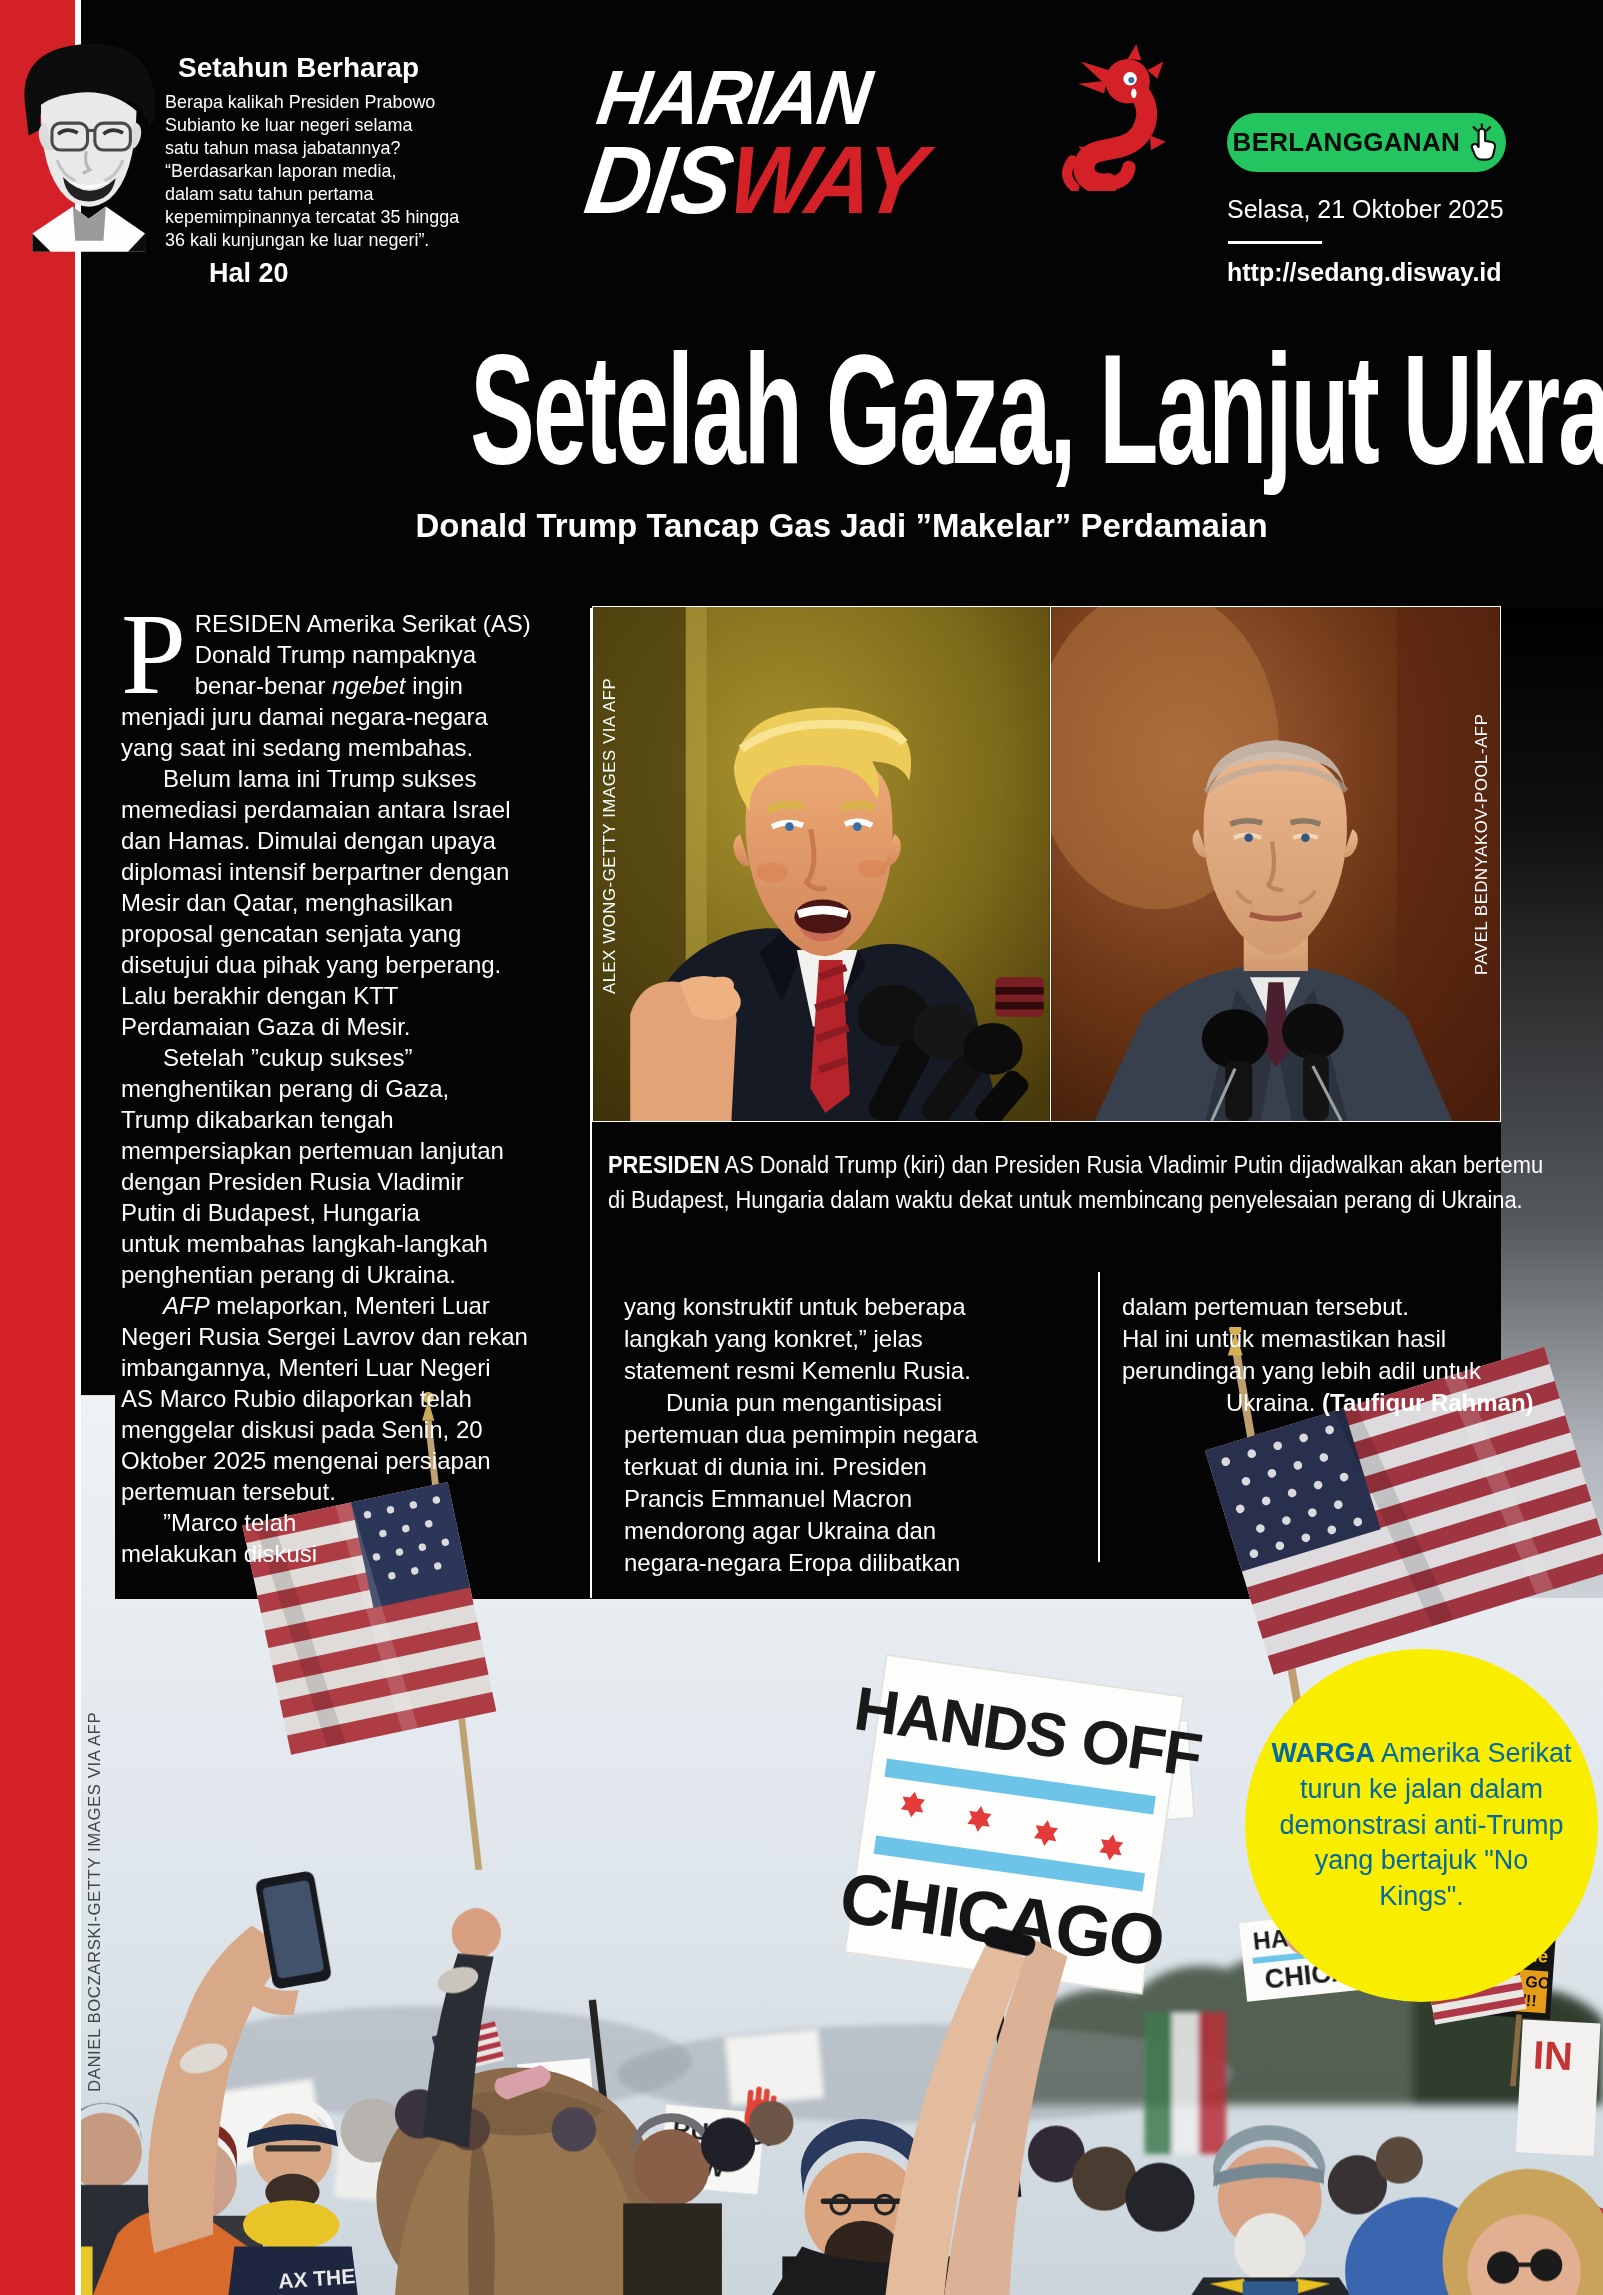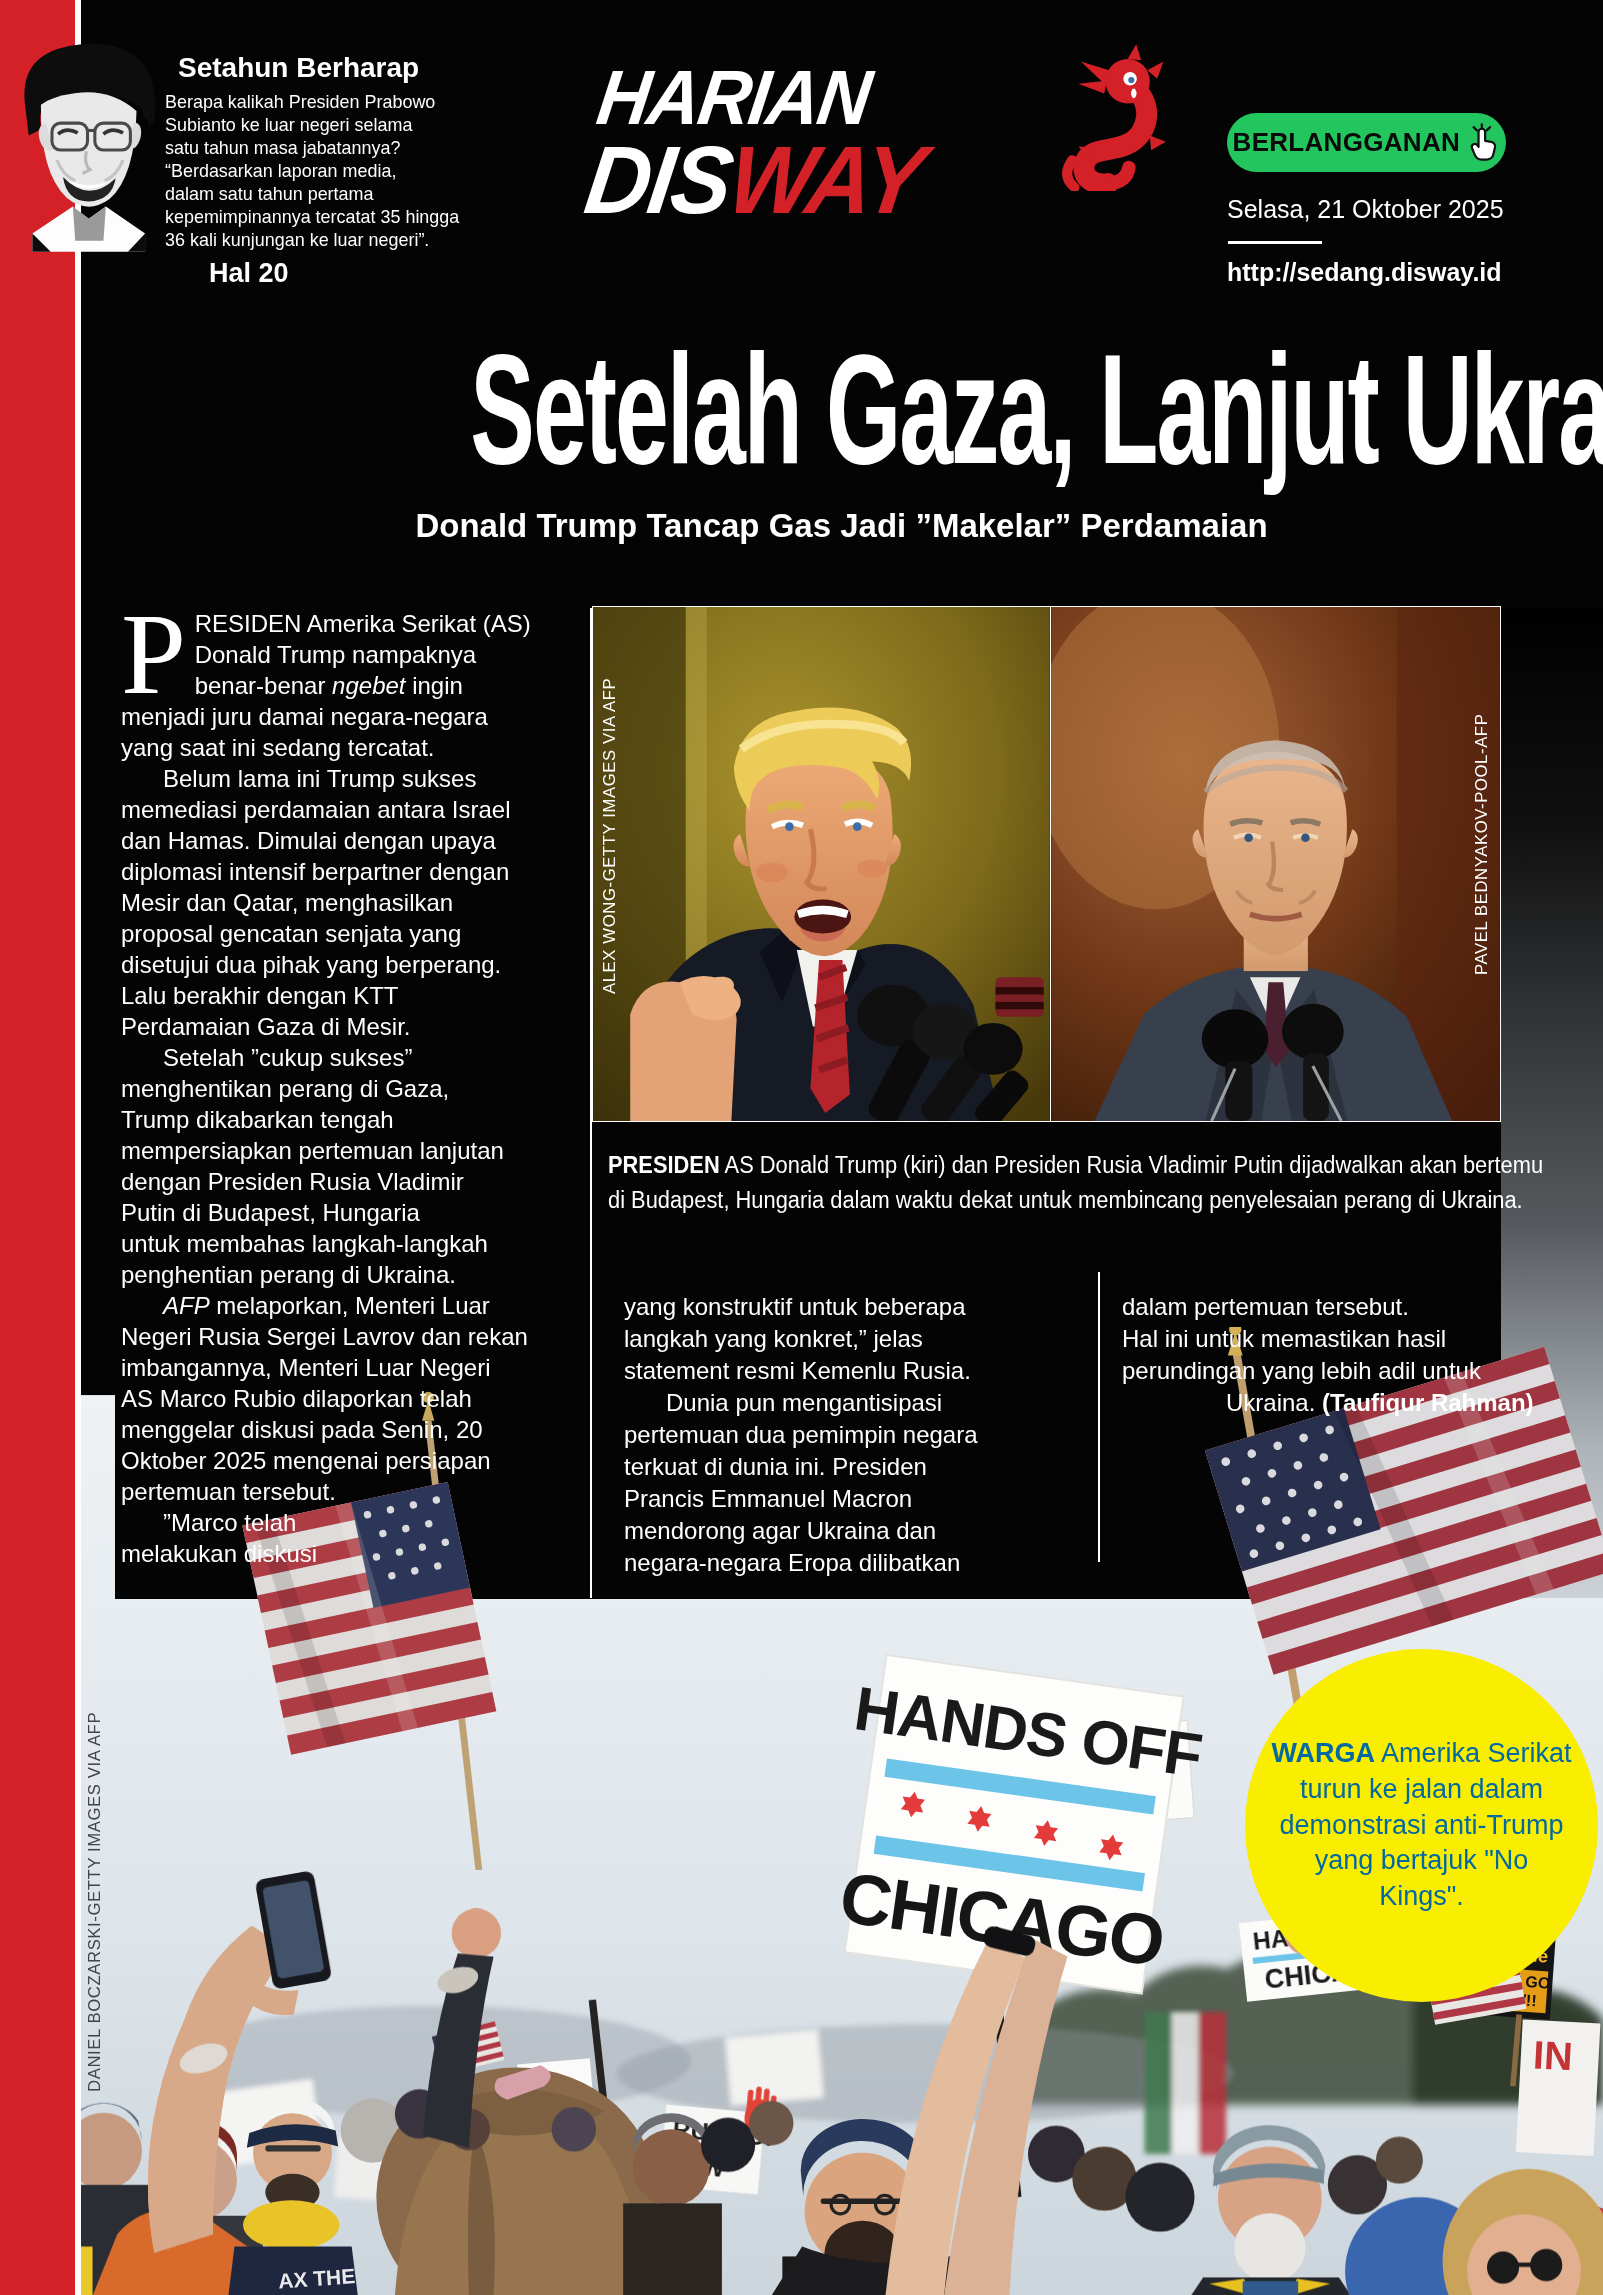--- a/index.html
+++ b/index.html
@@ -597,21 +597,21 @@
   <div class="abs divider-a"></div>
   <div class="abs divider-b"></div>
 
   <div class="abs col col1">
     <span class="dropcap">P</span>
     <div class="tline">RESIDEN Amerika Serikat (AS)</div>
     <div class="tline">Donald Trump nampaknya</div>
     <div class="tline"><span>benar-benar </span><span class="ital">ngebet</span><span> ingin</span></div>
     <div>
         <div class="tline">menjadi juru damai negara-negara</div>
-        <div class="tline">yang saat ini sedang tercatat.</div>
+        <div class="tline">yang saat ini sedang membahas.</div>
       </div>
     <div class="indent-first">
         <div class="tline">Belum lama ini Trump sukses</div>
         <div class="tline">memediasi perdamaian antara Israel</div>
         <div class="tline">dan Hamas. Dimulai dengan upaya</div>
         <div class="tline">diplomasi intensif berpartner dengan</div>
         <div class="tline">Mesir dan Qatar, menghasilkan</div>
         <div class="tline">proposal gencatan senjata yang</div>
         <div class="tline">disetujui dua pihak yang berperang.</div>
         <div class="tline">Lalu berakhir dengan KTT</div>

